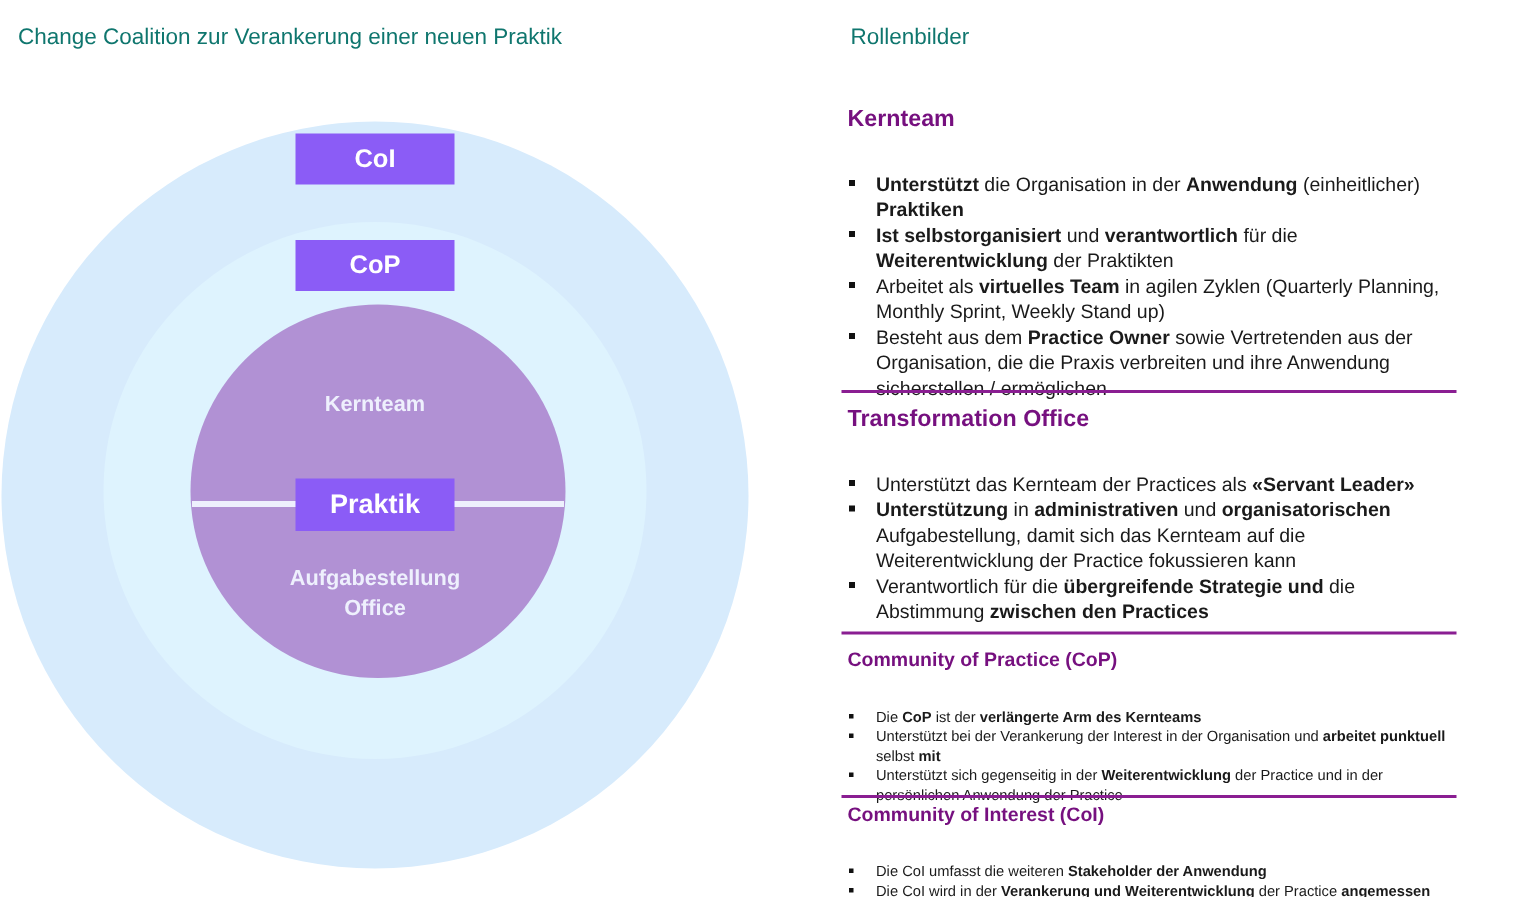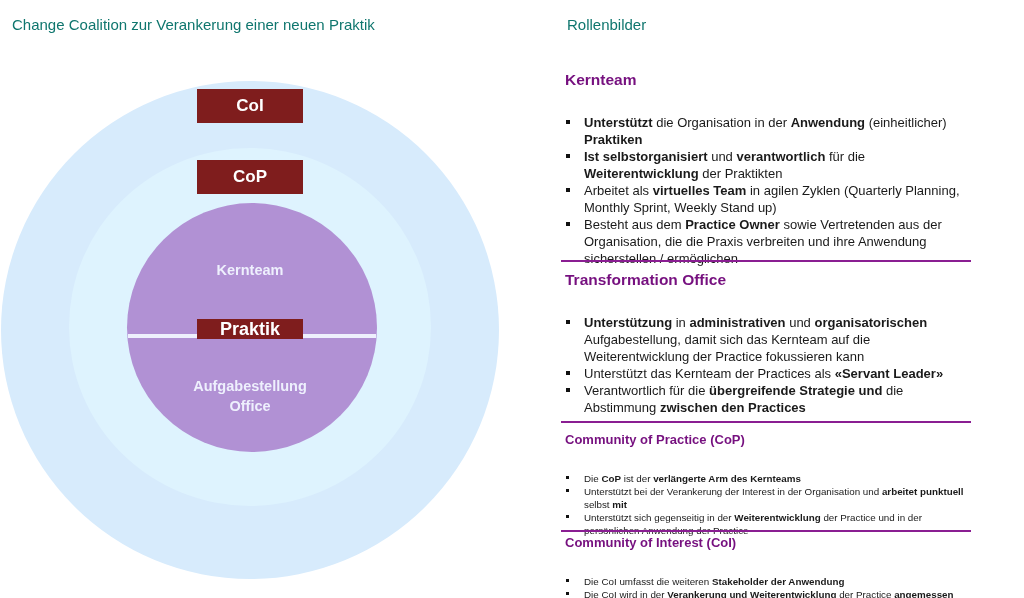--- a/index.html
+++ b/index.html
@@ -14,26 +14,26 @@
   #right-title { left: 567px; text-align: center; }
 
   
   .circle { position: absolute; border-radius: 50%; }
   #outer-circle { left: 1px; top: 81px; width: 498px; height: 498px; background: #d7ebfc; }
   #middle-circle { left: 69px; top: 148px; width: 362px; height: 358px; background: #def3fe; }
   #inner-circle { left: 127px; top: 203px; width: 250px; height: 249px; background: #b191d4; overflow: hidden; }
   #divider-line { position: absolute; left: 128px; top: 334px; width: 248px; height: 4px; background: #eef0fd; }
 
   .tag {
-    position: absolute; background: #7f1d1d; color: #ffffff; font-weight: bold;
+    position: absolute; background: #8b5cf6; color: #ffffff; font-weight: bold;
     display: flex; align-items: center; justify-content: center;
   }
   #tag-coi { left: 197px; top: 89px; width: 106px; height: 34px; font-size: 17px; }
   #tag-cop { left: 197px; top: 160px; width: 106px; height: 34px; font-size: 17px; }
-  #tag-praktik { left: 197px; top: 319px; width: 106px; height: 20px; font-size: 18px; }
+  #tag-praktik { left: 197px; top: 319px; width: 106px; height: 35px; font-size: 18px; }
 
   .circle-label {
     position: absolute; color: #eef0fd; font-weight: bold; font-size: 14.5px;
     text-align: center; line-height: 20px;
   }
   #label-kernteam { left: 150px; top: 260px; width: 200px; }
   #label-transformation { left: 150px; top: 376px; width: 200px; }
 
   
   .section { position: absolute; left: 565px; width: 410px; }
@@ -91,22 +91,22 @@
       <li><b>Ist selbstorganisiert</b><span> und </span><b>verantwortlich</b><span> für die </span><b>Weiterentwicklung</b><span> der Praktikten</span></li>
       <li><span>Arbeitet als </span><b>virtuelles Team</b><span> in agilen Zyklen (Quarterly Planning, Monthly Sprint, Weekly Stand up)</span></li>
       <li><span>Besteht aus dem </span><b>Practice Owner</b><span> sowie Vertretenden aus der Organisation, die die Praxis verbreiten und ihre Anwendung  sicherstellen / ermöglichen</span></li>
     </ul>
 </div>
 <div class="rule" id="rule-1"></div>
 
 <div class="section large" id="sec-transformation">
   <div class="sec-head">Transformation Office</div>
   <ul class="bullets">
+      <li><span>Unterstützt das Kernteam der Practices als </span><b>«Servant Leader»</b></li>
       <li><b>Unterstützung</b><span> in </span><b>administrativen</b><span> und </span><b>organisatorischen</b><span> Aufgabestellung,  damit sich das Kernteam auf die Weiterentwicklung der Practice fokussieren kann</span></li>
-      <li><span>Unterstützt das Kernteam der Practices als </span><b>«Servant Leader»</b></li>
       <li><span>Verantwortlich für die </span><b>übergreifende Strategie und</b><span> die Abstimmung  </span><b>zwischen den Practices</b></li>
     </ul>
 </div>
 <div class="rule" id="rule-2"></div>
 
 <div class="section small" id="sec-cop">
   <div class="sec-head">Community of Practice (CoP)</div>
   <ul class="bullets">
       <li><span>Die </span><b>CoP</b><span> ist der </span><b>verlängerte Arm des Kernteams</b></li>
       <li><span>Unterstützt  bei der Verankerung der Interest in der Organisation  und </span><b>arbeitet punktuell</b><span>  selbst </span><b>mit</b></li>

